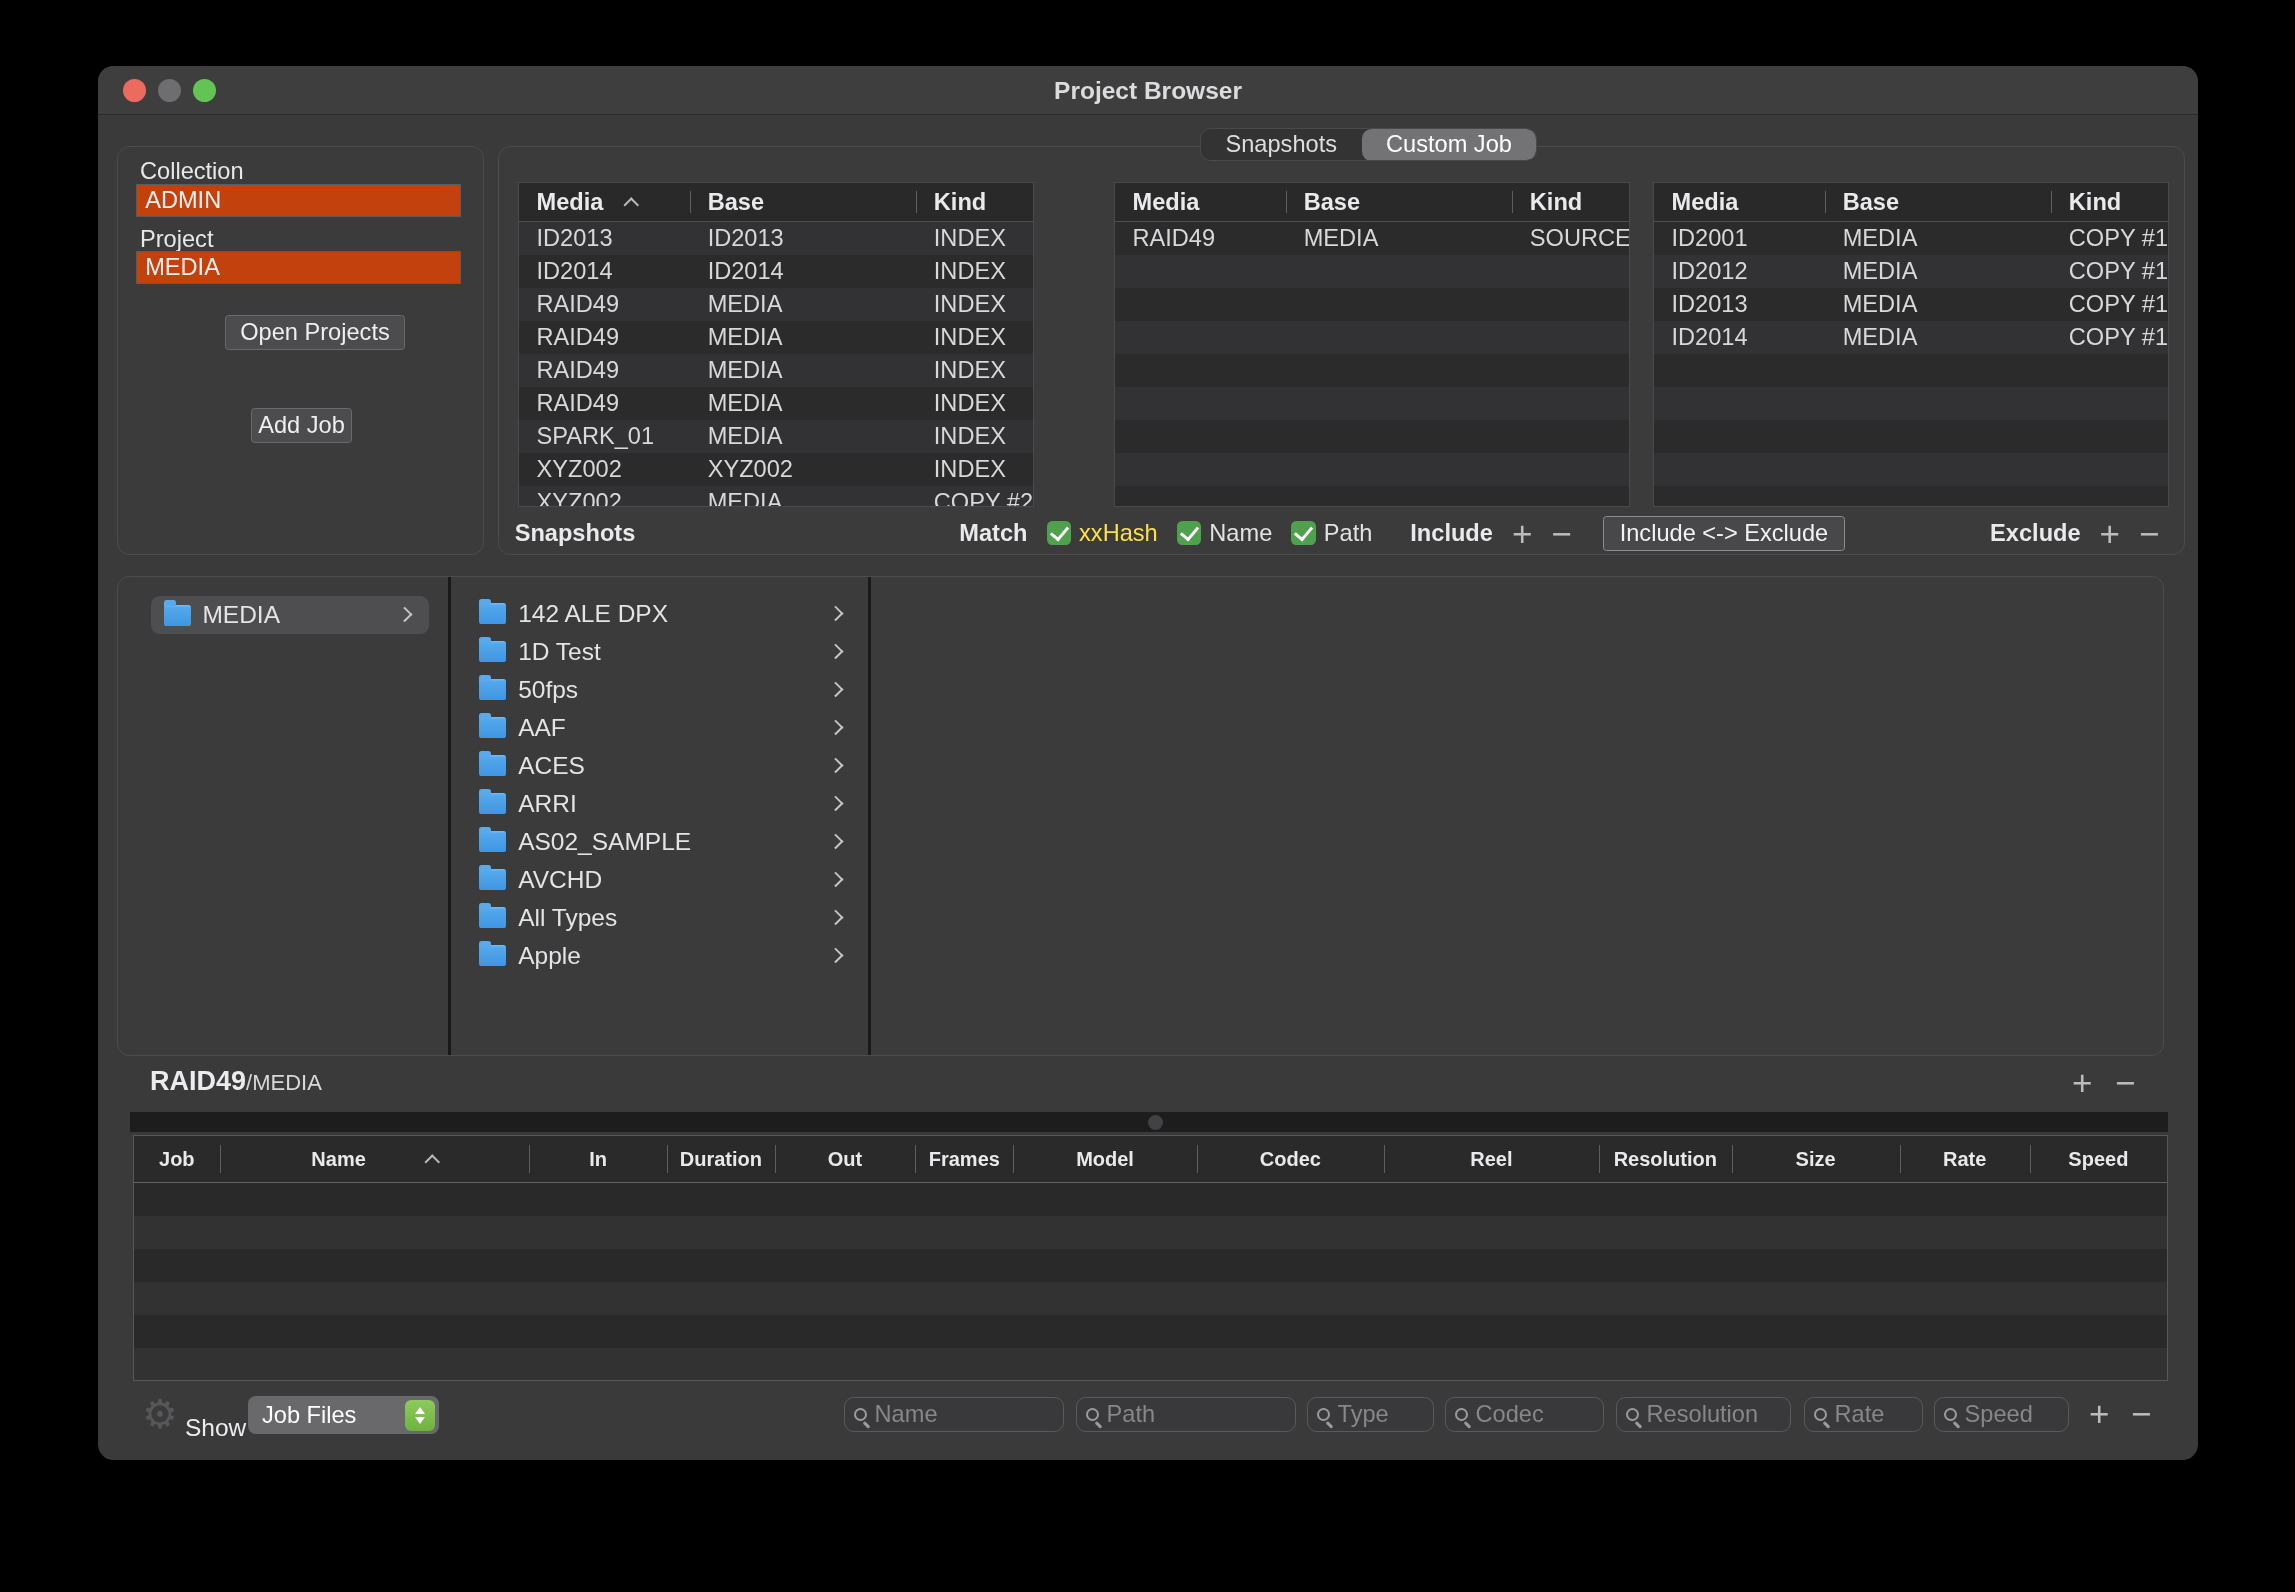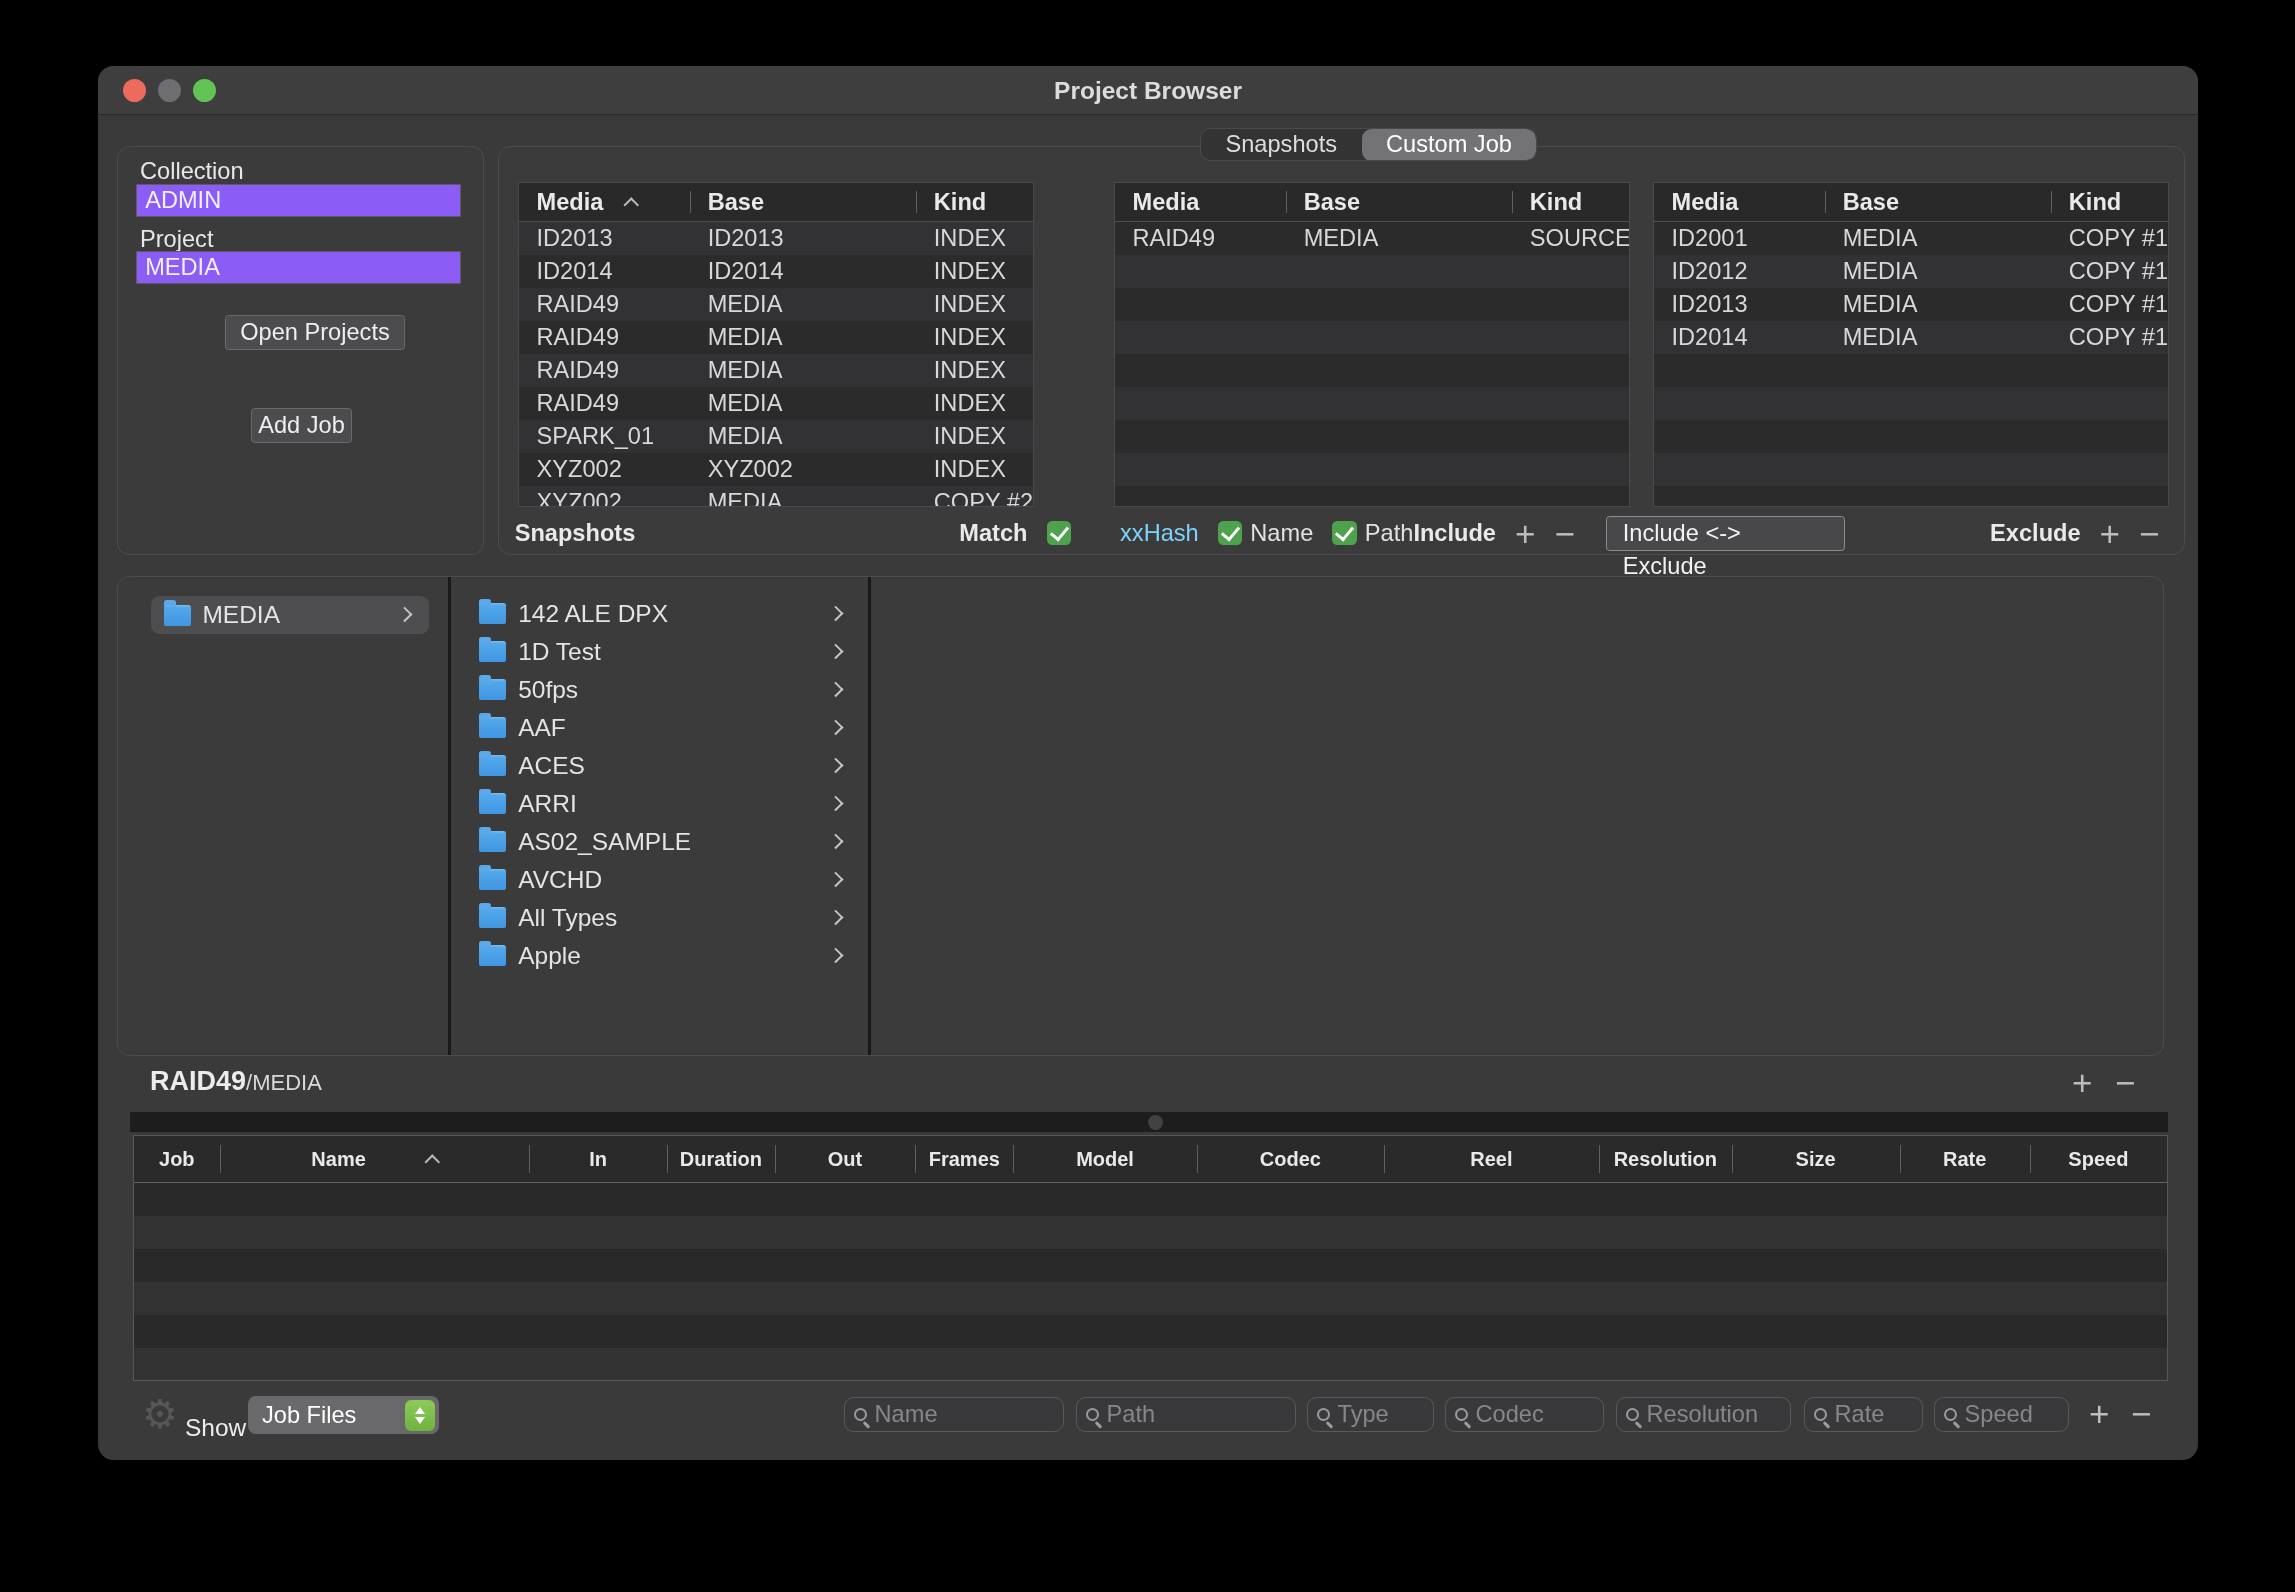--- a/index.html
+++ b/index.html
@@ -26,21 +26,21 @@
   .light.red{left:25px;background:var(--traffic-red);}
   .light.gray{left:60px;background:var(--traffic-gray);}
   .light.green{left:95px;background:var(--traffic-green);}
 
   
   .groupbox{position:absolute;background:#3b3b3c;border:0.9px solid #4c4c4e;border-radius:12.2px;}
 
   
   .gb-left{left:19px;top:80px;width:367px;height:409px;}
   .fieldlabel{position:absolute;left:22px;font-size:23.6px;color:#e8e8ea;}
-  .textfield{position:absolute;left:17.5px;width:325px;height:33px;background:#8b5cf6;
+  .textfield{position:absolute;left:17.5px;width:325px;height:33px;background:#c2410c;
     border:0.9px solid #5c5c5e;color:#f0f0f2;font-size:23.6px;padding:0 8.7px;
     font-family:"Liberation Sans",sans-serif;border-radius:0.9px;}
   .pushbtn{position:absolute;height:35px;background:#4c4c4e;border:0.9px solid #6a6a6c;
     border-radius:3.5px;color:#eeeeef;font-size:23.6px;text-align:center;line-height:33px;}
 
   
   .tabs{position:absolute;left:1102px;top:62px;height:33px;display:flex;z-index:5;
     background:#333334;border:0.9px solid #4a4a4c;border-radius:10.5px;overflow:hidden;}
   .tab{height:31.5px;line-height:31.5px;padding:0 24.5px;color:#dedee0;font-size:23.6px;border-radius:9.6px;}
   .tab.active{background:#737375;color:#fff;}
@@ -298,21 +298,21 @@
 
     <div class="matchrow">
       <div class="lbl-b" style="margin-left:15.7px;">Snapshots</div>
 
       <div class="checkset" style="margin-left:324px;">
         <span class="lbl-b">Match</span>
         <span class="checkset">
 
             <span class="checkset" style="gap:7.9px;margin-left:7px;">
               <span class="checkbox on"></span>
-              <span style="color:#7dd3fc;margin-left:41px;">xxHash</span>
+              <span style="color:#fde047;">xxHash</span>
             </span>
 
             <span class="checkset" style="gap:7.9px;margin-left:7px;">
               <span class="checkbox on"></span>
               <span style="color:#e2e2e4;">Name</span>
             </span>
 
             <span class="checkset" style="gap:7.9px;margin-left:7px;">
               <span class="checkbox on"></span>
               <span style="color:#e2e2e4;">Path</span>

